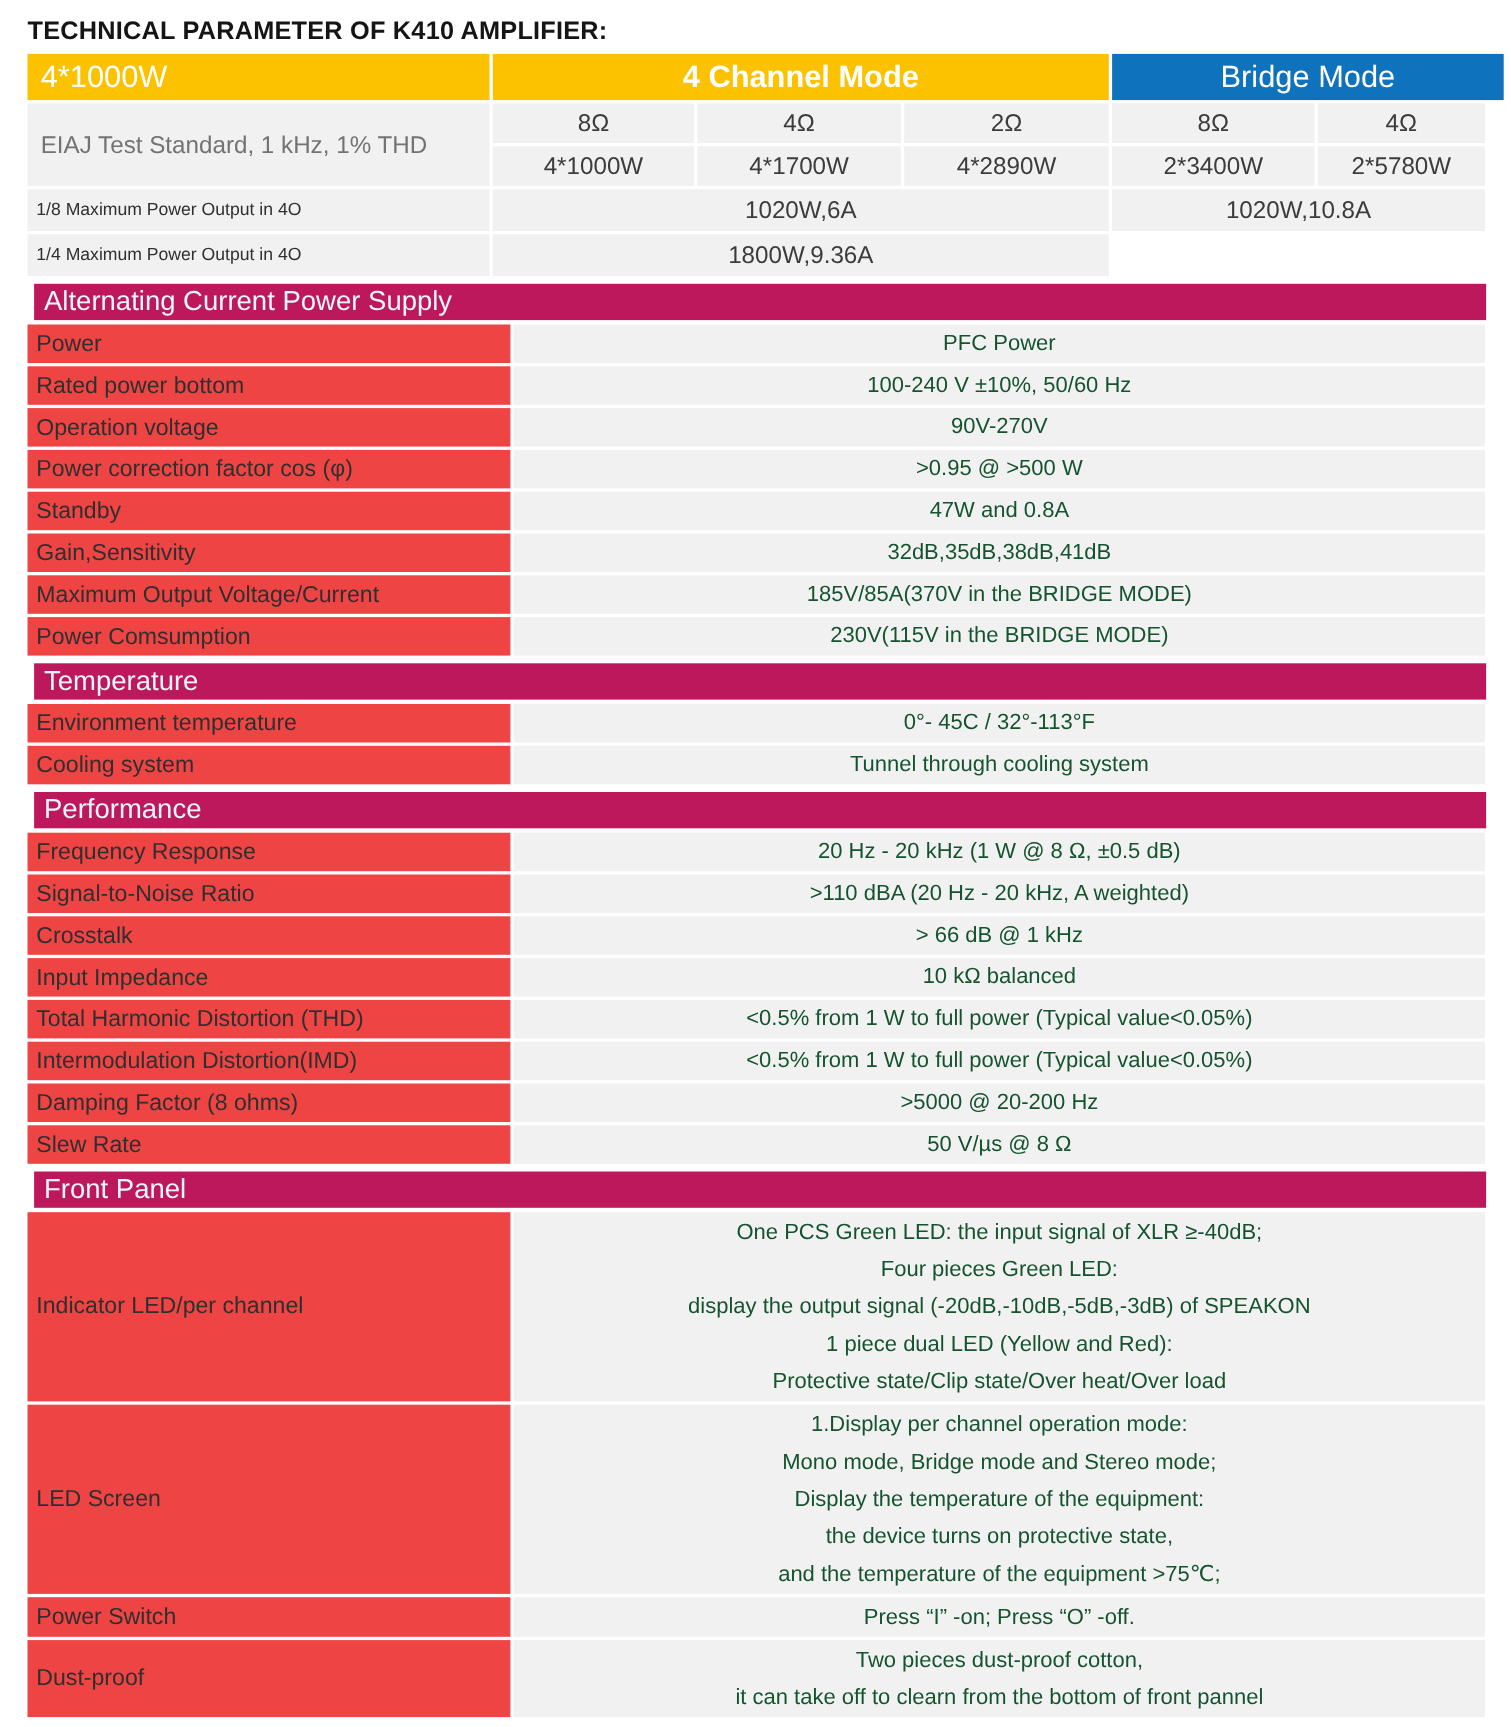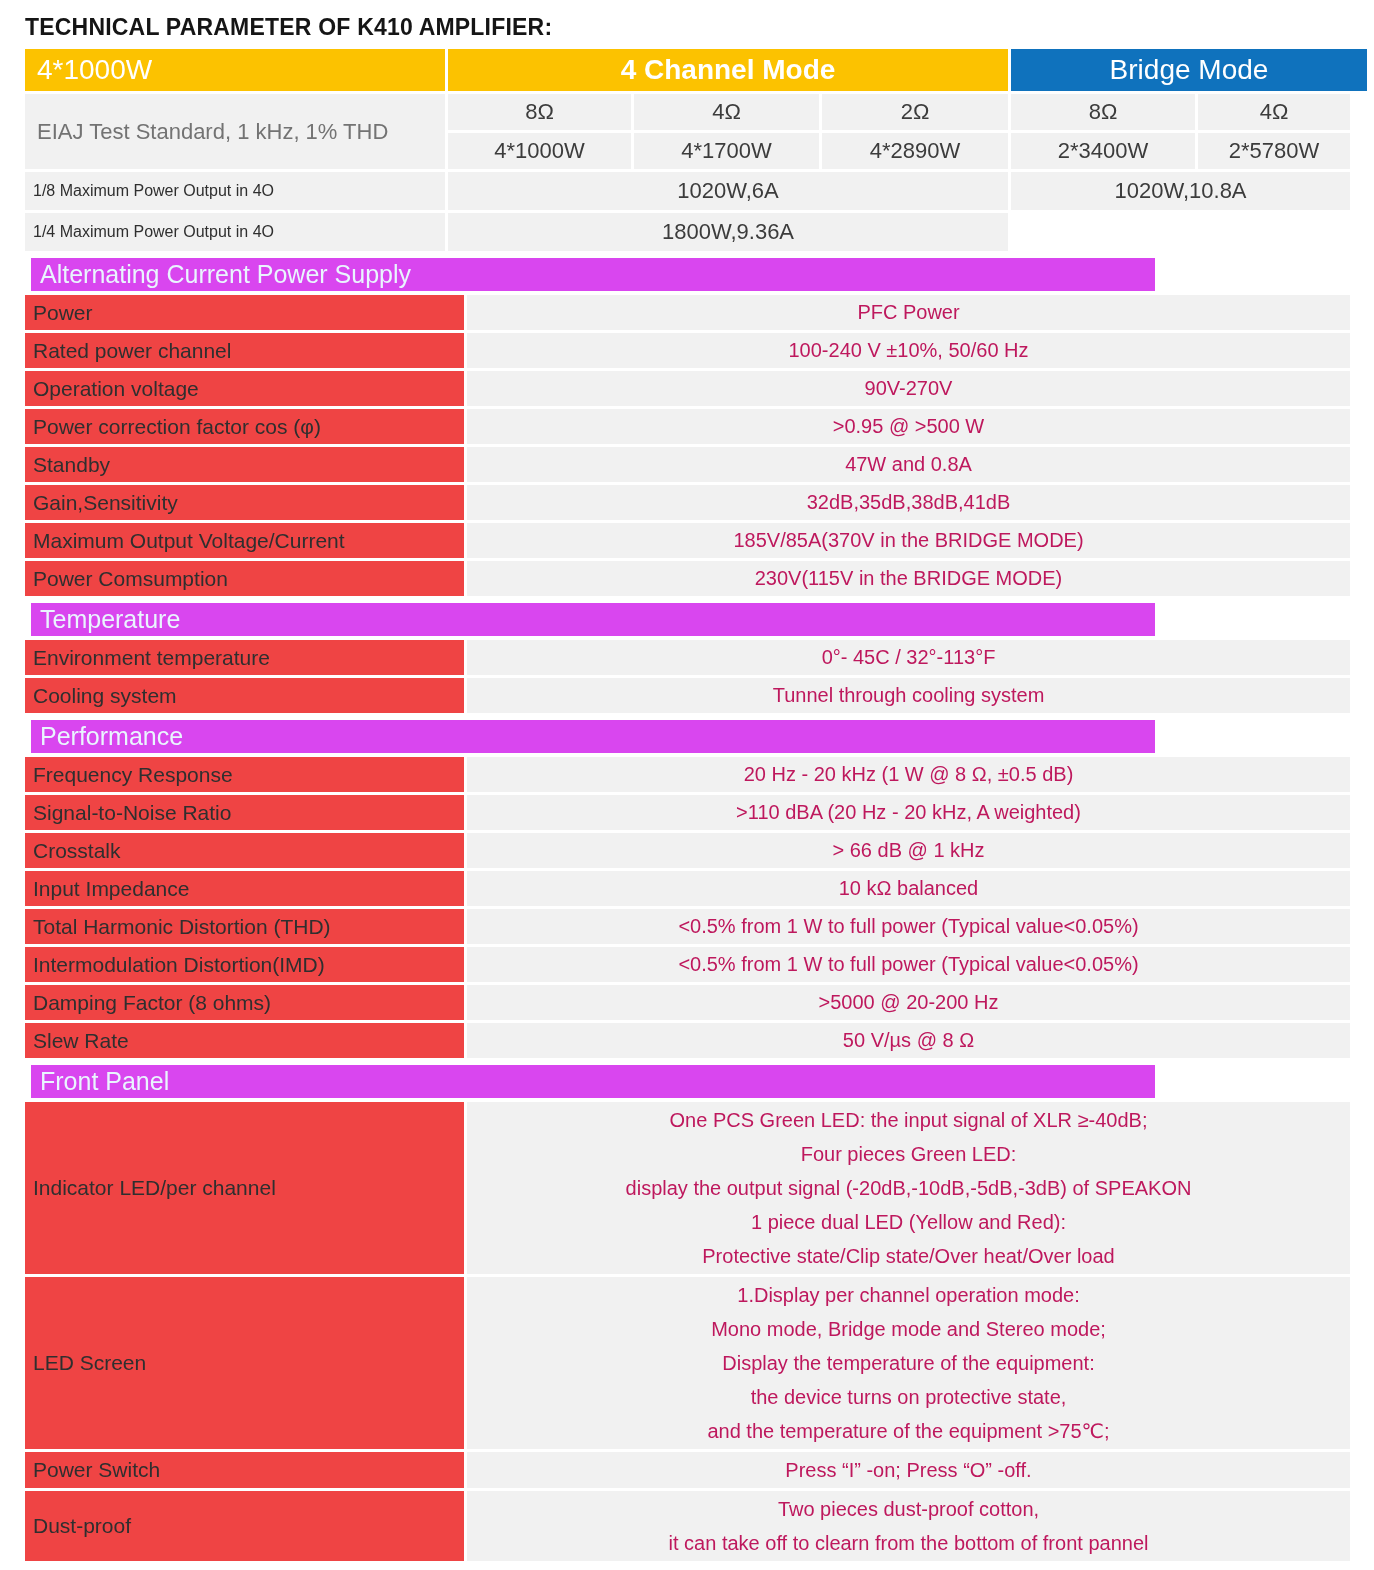--- a/index.html
+++ b/index.html
@@ -40,23 +40,23 @@
   .h-model   { grid-column: 1; grid-row: 1; background: #FCC200; justify-content: flex-start; padding-left: 12px; }
   .h-4ch     { grid-column: 2 / 5; grid-row: 1; background: #FCC200; font-weight: bold; }
   .h-bridge  { grid-column: 5 / 7; grid-row: 1; background: #0F72BD; margin-right: -17px; }
   .eiaj      { grid-column: 1; grid-row: 2 / 4; justify-content: flex-start; padding-left: 12px; color: #737373; text-align: right; }
   .max-label { justify-content: flex-start; padding-left: 8px; font-size: 16px; color: #2F2F2F; }
   .span-4ch  { grid-column: 2 / 5; }
   .span-br   { grid-column: 5 / 7; }
 
   
   .section-bar {
-    width: 1124px;
+    width: 1320px;
     margin: 7px 0 4px 6px;
-    background: #d946ef;
+    background: #be185d;
     color: #E9F5FE;
     font-size: 25px;
     line-height: 33px;
     height: 33px;
     padding-left: 9px;
     white-space: nowrap;
   }
   .spec-row {
     display: grid;
     grid-template-columns: 439px 883px;
@@ -74,21 +74,21 @@
     min-height: 35px;
     white-space: nowrap;
   }
   .spec-value {
     background: #F1F1F1;
     display: flex;
     flex-direction: column;
     justify-content: center;
     text-align: center;
     font-size: 20px;
-    color: #be185d;
+    color: #14532d;
     min-height: 35px;
     padding: 1px 0;
   }
   .vline { line-height: 34px; white-space: nowrap; }
 </style>
 </head>
 <body>
 
 <div class="page">
 
@@ -120,21 +120,21 @@
     <div class="cell span-4ch">1800W,9.36A</div>
   </div>
 
   <div>
     <div class="section-bar">Alternating Current Power Supply</div>
     <div class="spec-row">
       <div class="spec-label">Power</div>
       <div class="spec-value">PFC Power</div>
     </div>
     <div class="spec-row">
-      <div class="spec-label">Rated power channel</div>
+      <div class="spec-label">Rated power bottom</div>
       <div class="spec-value">100-240 V ±10%, 50/60 Hz</div>
     </div>
     <div class="spec-row">
       <div class="spec-label">Operation voltage</div>
       <div class="spec-value">90V-270V</div>
     </div>
     <div class="spec-row">
       <div class="spec-label">Power correction factor cos (φ)</div>
       <div class="spec-value">&gt;0.95 @ &gt;500 W</div>
     </div>

